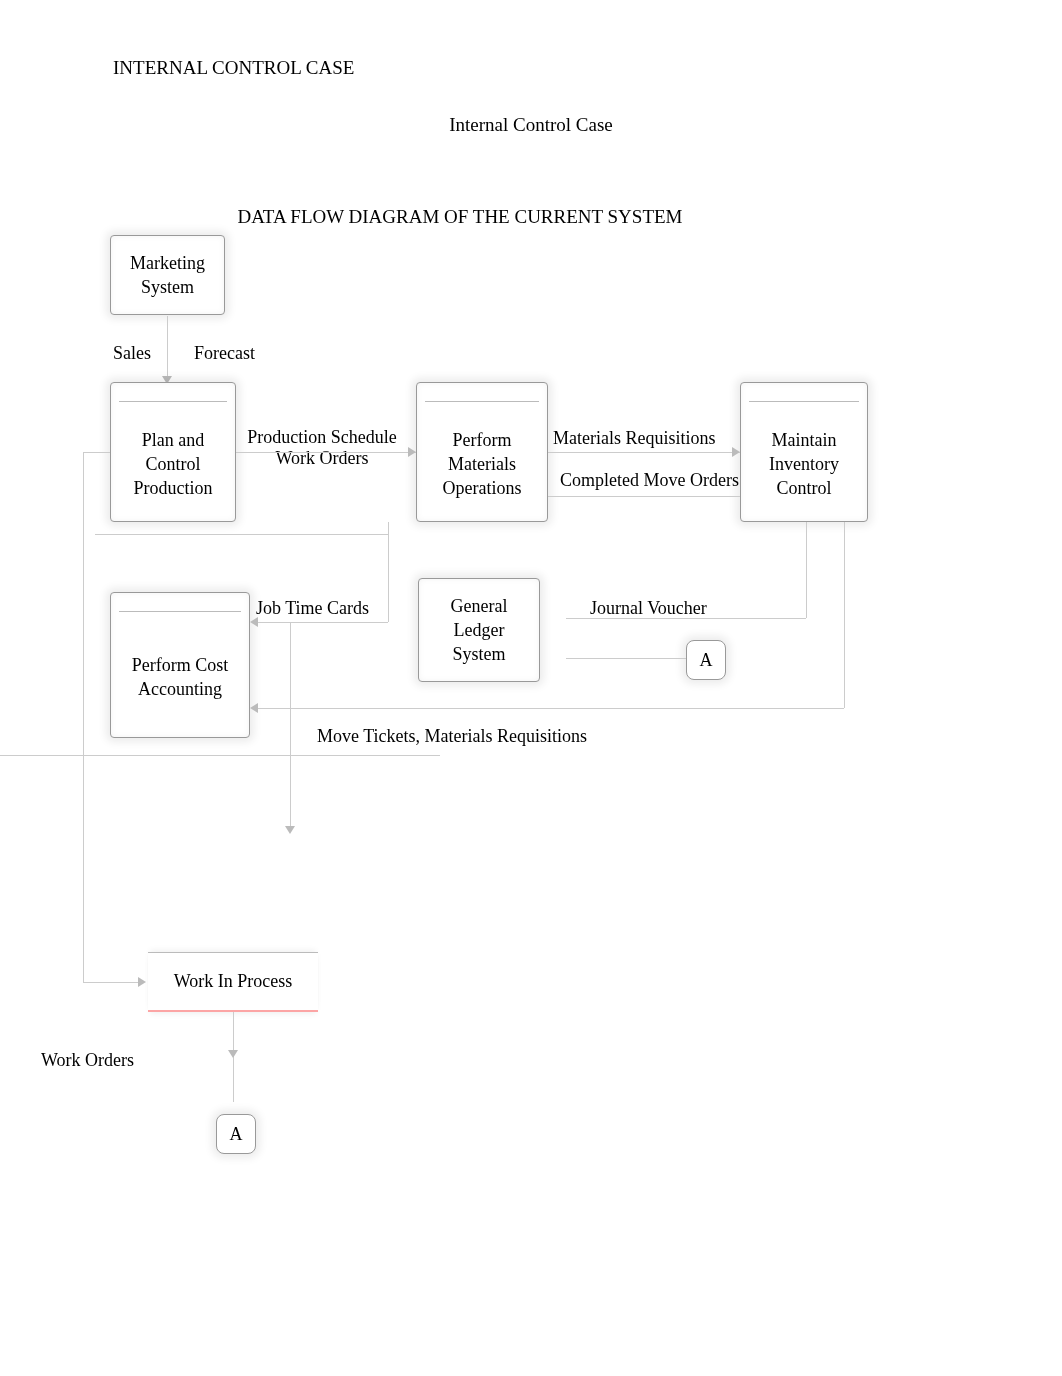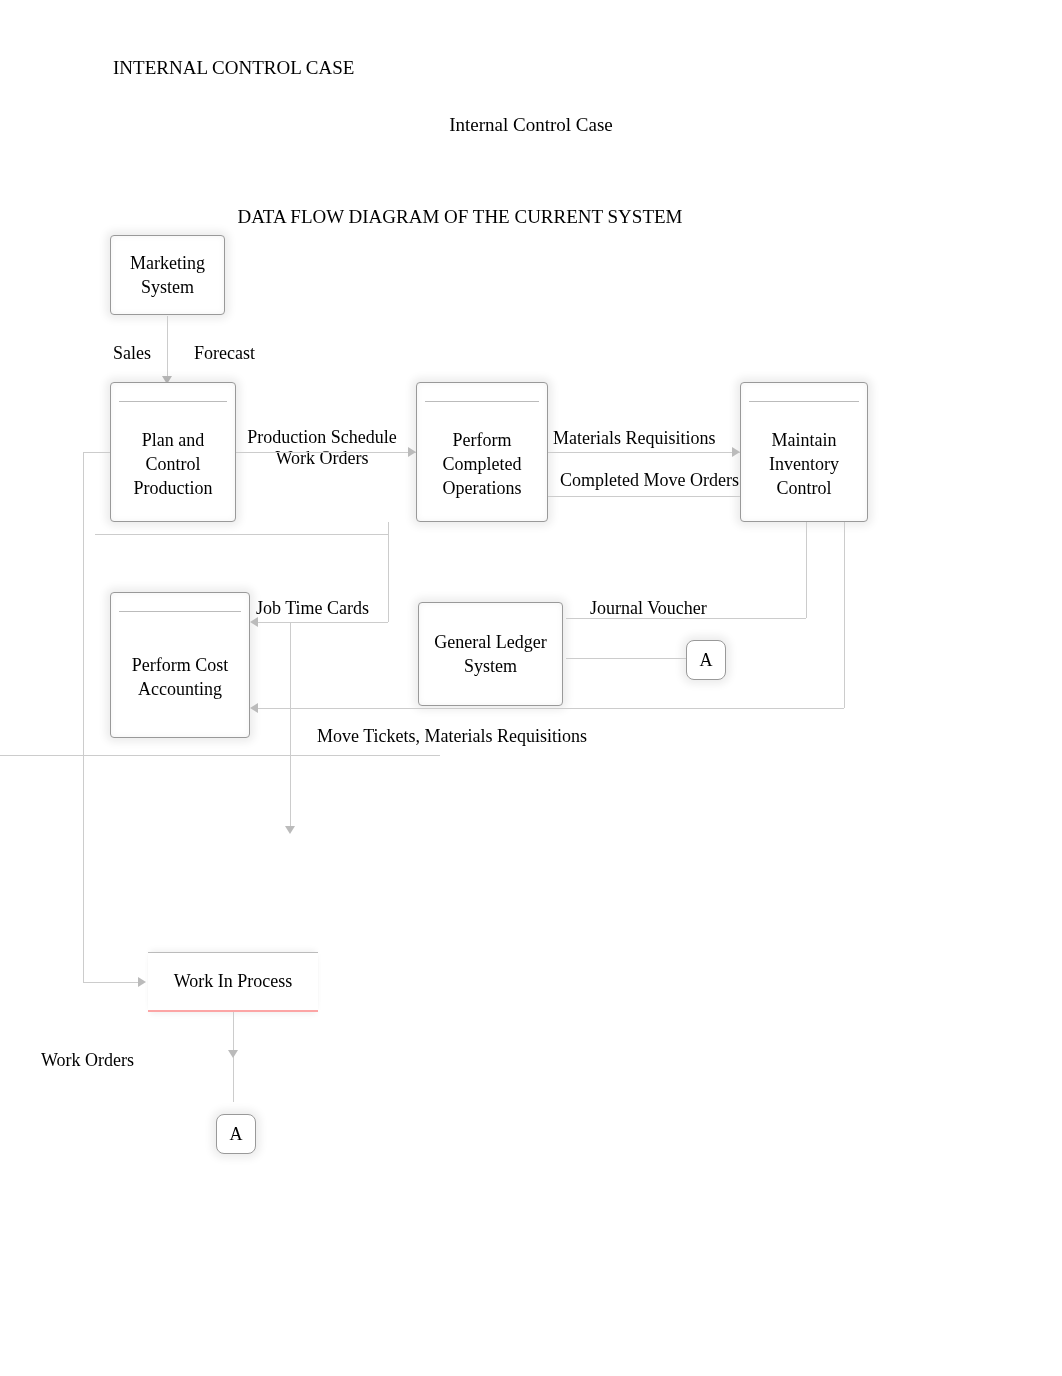--- a/index.html
+++ b/index.html
@@ -145,21 +145,21 @@
 <div class="label" style="left:194px; top:343px;">Forecast</div>
 
 <div class="vline" style="left:167px; top:316px; height:64px;"></div>
 <div class="arrow-down" style="left:162px; top:376px;"></div>
 
 <div class="box process-box" style="left:110px; top:382px; width:126px; height:140px;">
   <span>Plan and Control Production</span>
 </div>
 
 <div class="box process-box" style="left:416px; top:382px; width:132px; height:140px;">
-  <span>Perform Completed Operations</span>
+  <span>Perform Materials Operations</span>
 </div>
 
 <div class="box process-box" style="left:740px; top:382px; width:128px; height:140px;">
   <span>Maintain Inventory Control</span>
 </div>
 
 <div class="label" style="left:242px; top:427px; width:160px;">Production Schedule Work Orders</div>
 <div class="hline" style="left:236px; top:452px; width:180px;"></div>
 <div class="arrow-right" style="left:408px; top:447px;"></div>
 
@@ -167,21 +167,21 @@
 <div class="hline" style="left:548px; top:452px; width:192px;"></div>
 <div class="arrow-right" style="left:732px; top:447px;"></div>
 
 <div class="label" style="left:560px; top:470px;">Completed Move Orders</div>
 <div class="hline" style="left:548px; top:496px; width:192px;"></div>
 
 <div class="box process-box" style="left:110px; top:592px; width:140px; height:146px;">
   <span>Perform Cost Accounting</span>
 </div>
 
-<div class="box" style="left:418px; top:602px; width:145px; height:104px;">
+<div class="box" style="left:418px; top:578px; width:122px; height:104px;">
   <span>General Ledger System</span>
 </div>
 
 <div class="label" style="left:256px; top:598px;">Job Time Cards</div>
 <div class="hline" style="left:258px; top:622px; width:130px;"></div>
 <div class="arrow-left" style="left:250px; top:617px;"></div>
 <div class="vline" style="left:388px; top:522px; height:100px;"></div>
 <div class="hline" style="left:95px; top:534px; width:293px;"></div>
 
 <div class="label" style="left:590px; top:598px;">Journal Voucher</div>

